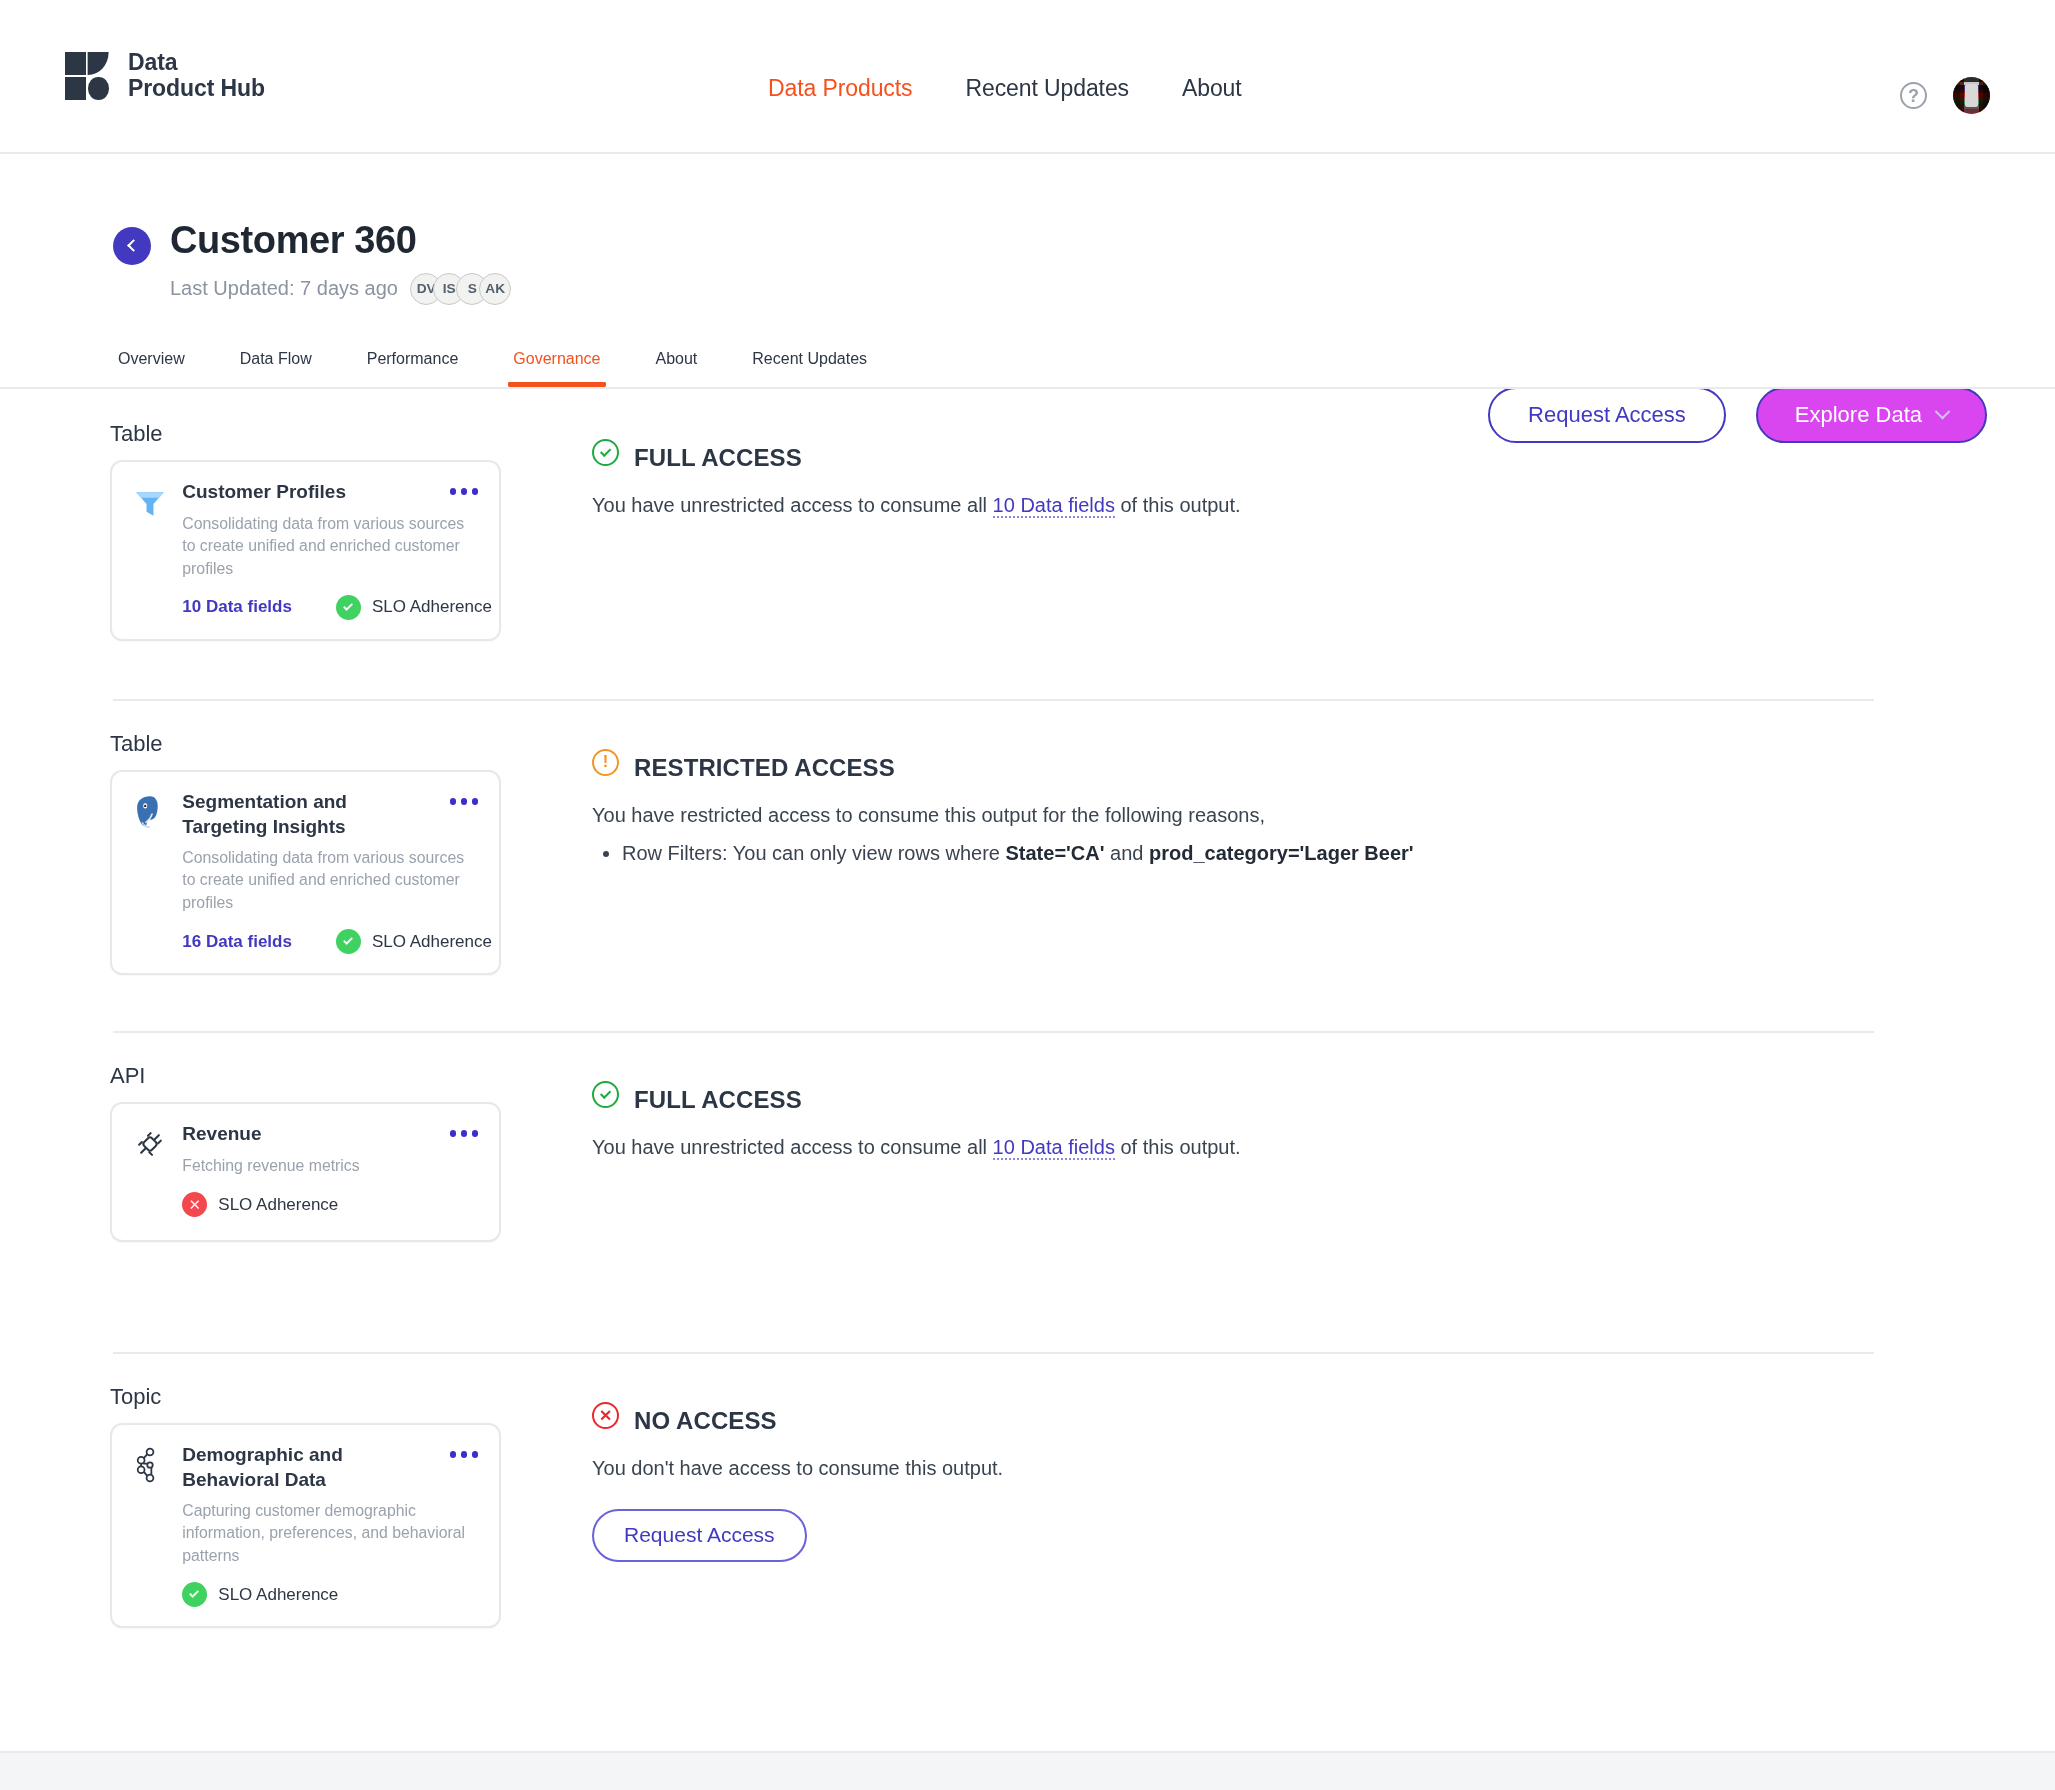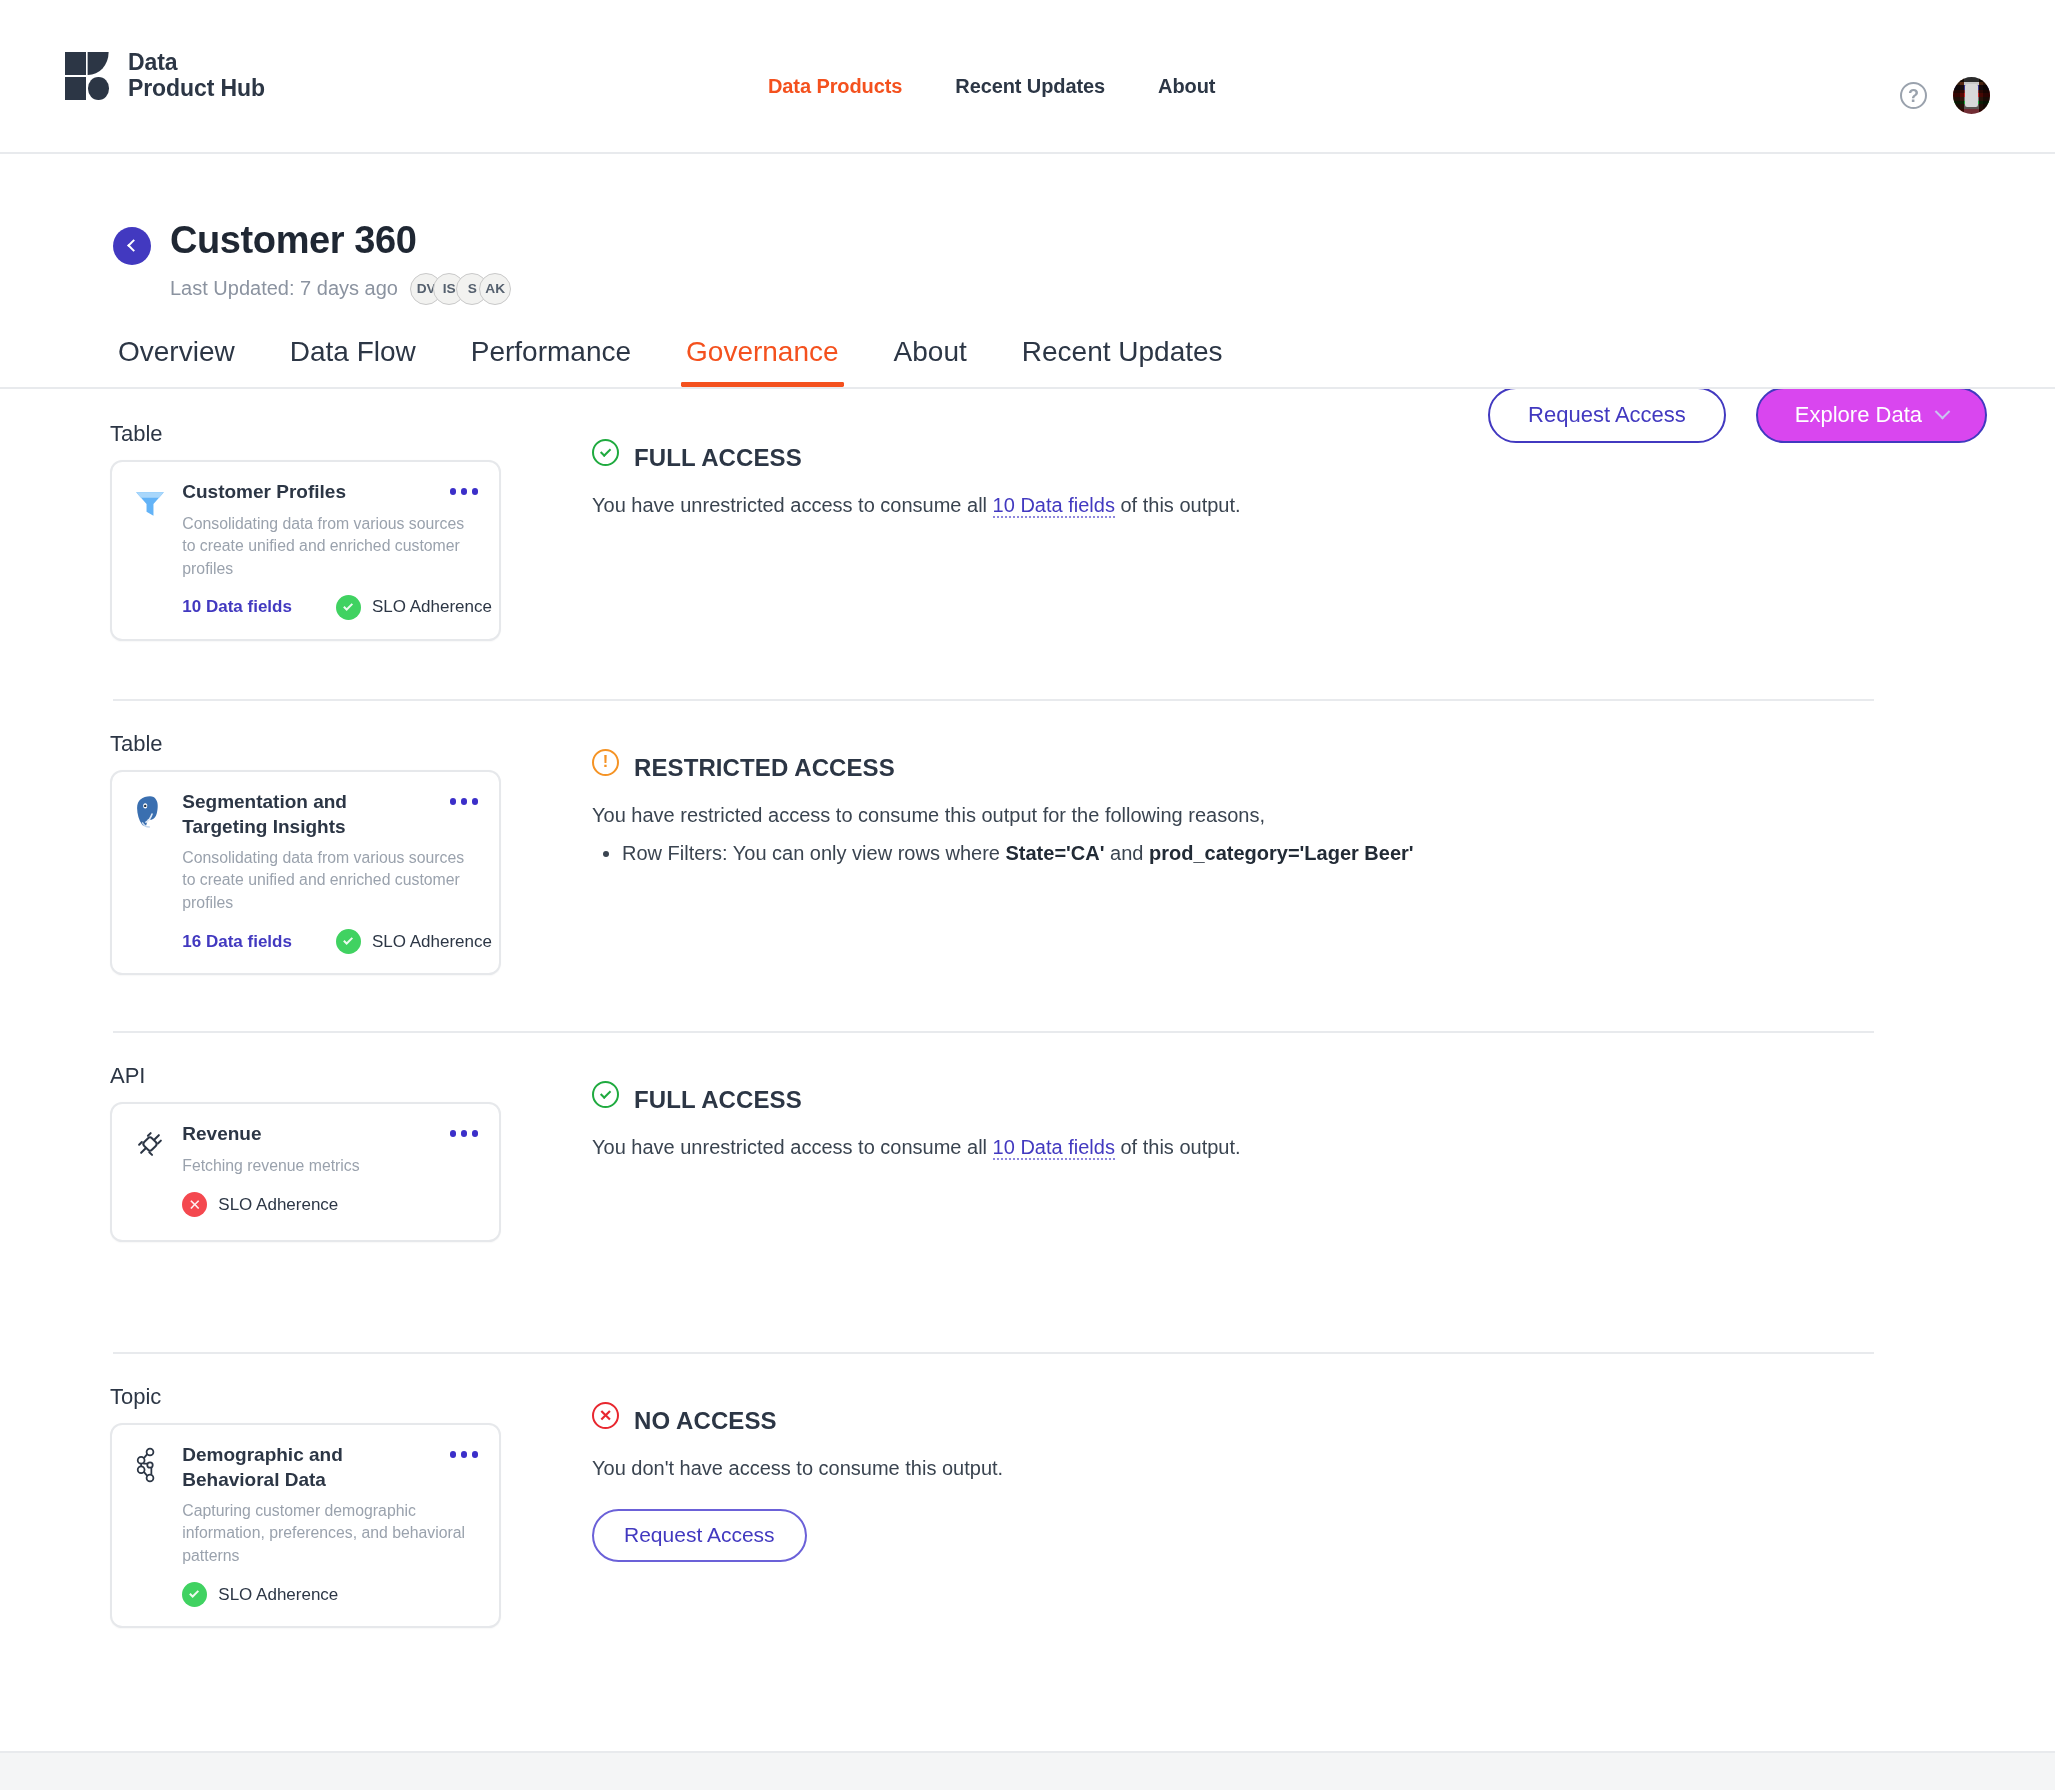--- a/index.html
+++ b/index.html
@@ -53,22 +53,22 @@
   }
   .nav {
     position: absolute;
     left: 768px;
     top: 75px;
     display: flex;
     gap: 53px;
     align-items: center;
   }
   .nav-item {
-    font-size: 20px;
-    font-weight: 700;
+    font-size: 23px;
+    font-weight: 400;
     color: #2c3645;
     letter-spacing: -0.1px;
     cursor: pointer;
     white-space: nowrap;
   }
   .nav-item.active { color: #f4511e; }
 
   .topbar-right {
     position: absolute;
     right: 66px;
@@ -223,21 +223,21 @@
 
   
   .tabs-wrap {
     position: relative;
     border-bottom: 2.1px solid #e8eaed;
     padding: 0 69px 0 118px;
     height: 71px;
   }
   .tabs { display: flex; gap: 55px; align-items: flex-end; height: 100%; }
   .tab {
-    font-size: 28px;
+    font-size: 16px;
     color: #2c3645;
     font-weight: 400;
     cursor: pointer;
     padding-bottom: 19px;
     position: relative;
     white-space: nowrap;
   }
   .tab.active { color: #f4511e; }
   .tab.active::after {
     content: "";

